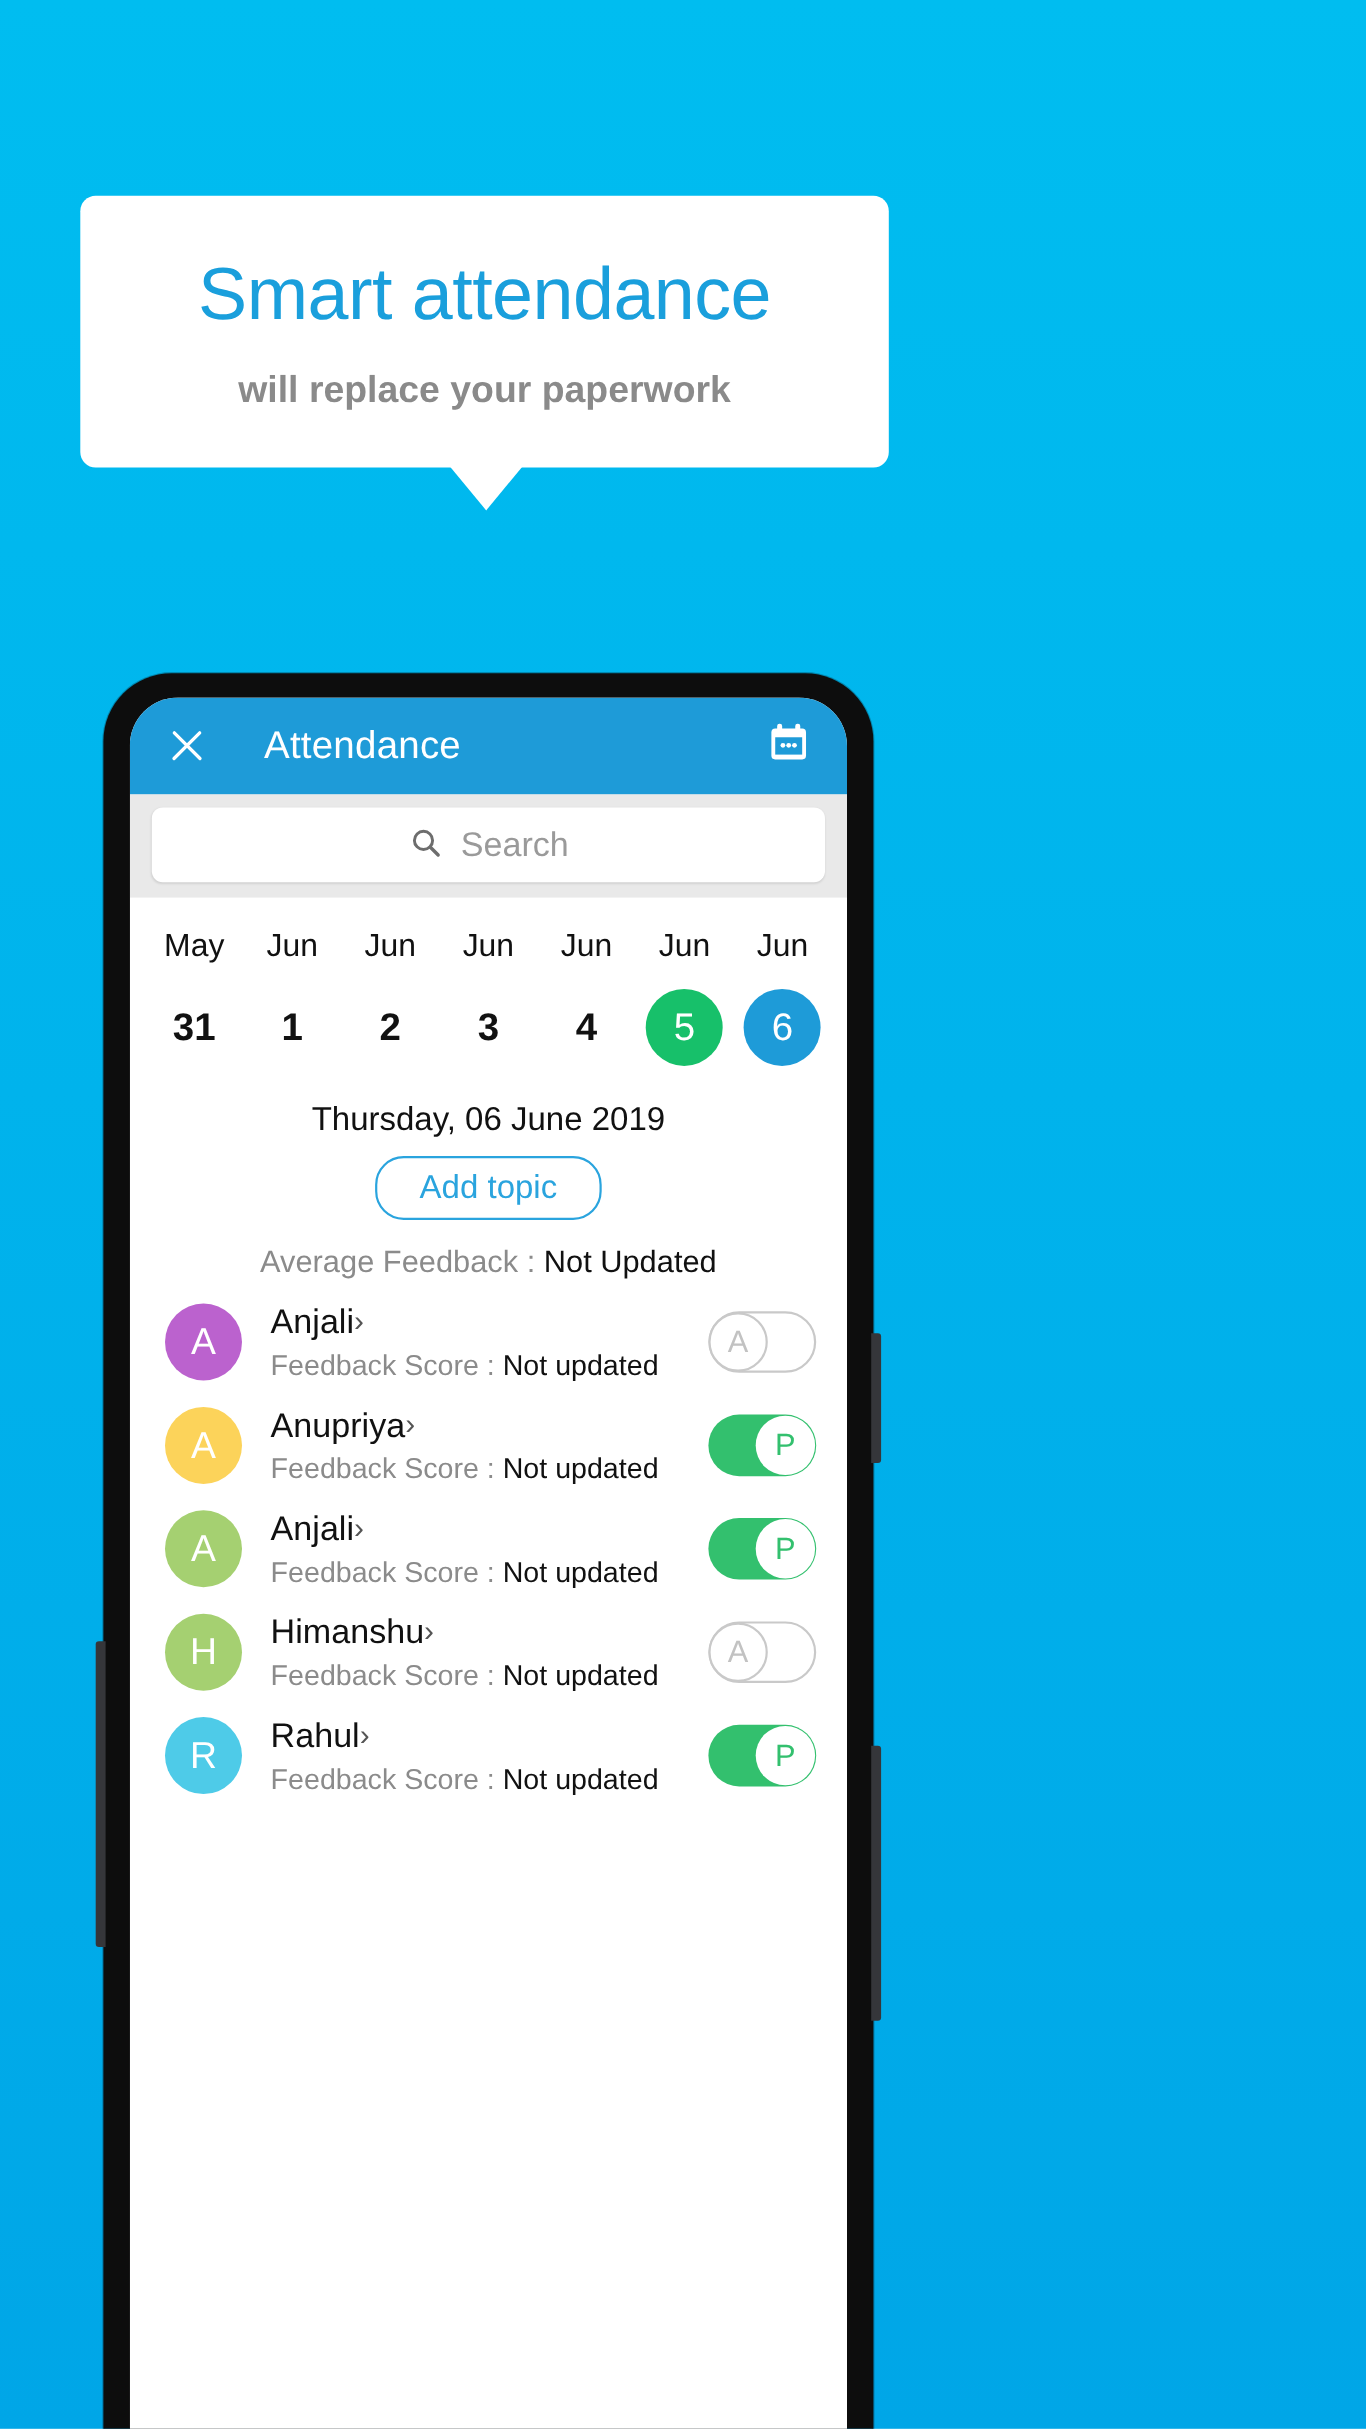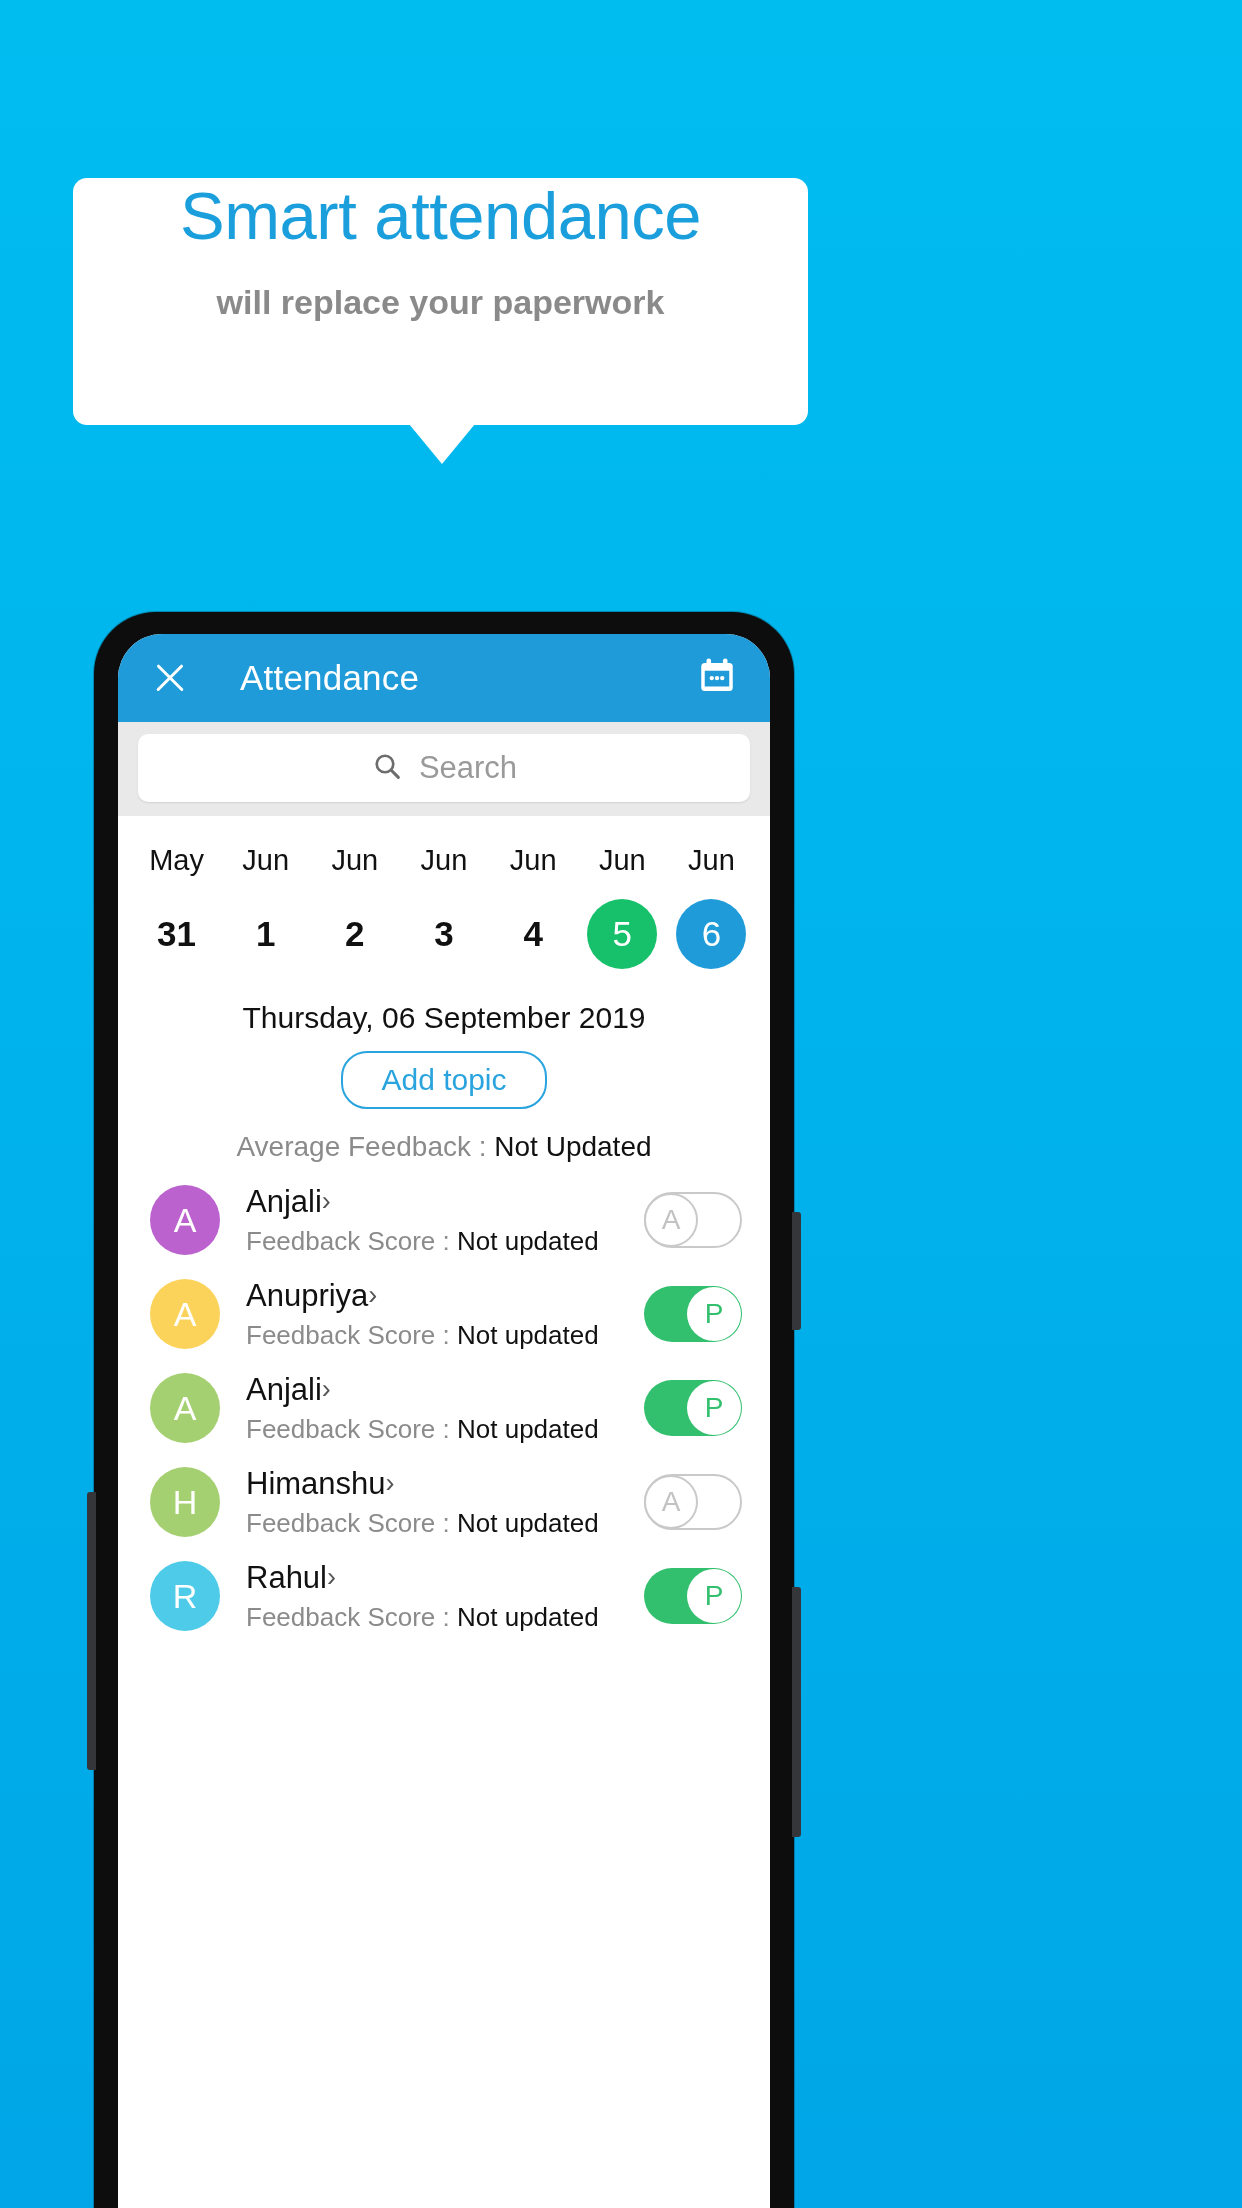--- a/index.html
+++ b/index.html
@@ -8,21 +8,21 @@
   body {
     font-family:"Liberation Sans", sans-serif;
     background:linear-gradient(180deg,#00bdf0 0%, #00b3ec 45%, #00a6e7 100%);
     position:relative;
   }
 
   
   #promo-card{
     position:absolute; left:73px; top:178px; width:735px; height:247px;
     background:#ffffff; border-radius:14px;
-    display:flex; flex-direction:column; align-items:center; justify-content:flex-start;
+    display:flex; flex-direction:column; align-items:center; justify-content:center;
   }
   #promo-title{
     font-size:67px; color:#1a9fdc; font-weight:400; letter-spacing:-0.5px;
     line-height:1; margin-top:4px;
   }
   #promo-sub{
     font-size:34px; color:#8a8a8a; font-weight:700; margin-top:34px;
   }
   #promo-tail{
     position:absolute; left:409px; top:424px;
@@ -229,21 +229,21 @@
           <div class="date-cell">
             <div class="date-mon">Jun</div>
             <div class="date-num today">5</div>
           </div>
           <div class="date-cell">
             <div class="date-mon">Jun</div>
             <div class="date-num selected">6</div>
           </div>
         </div>
 
-      <div id="full-date">Thursday, 06 September 2019</div>
+      <div id="full-date">Thursday, 06 June 2019</div>
 
       <div id="addtopic-wrap">
         <button id="add-topic">Add topic</button>
       </div>
 
       <div id="avg-feedback">
         <span>Average Feedback : </span><b>Not Updated</b>
       </div>
 
       <div id="student-list">

